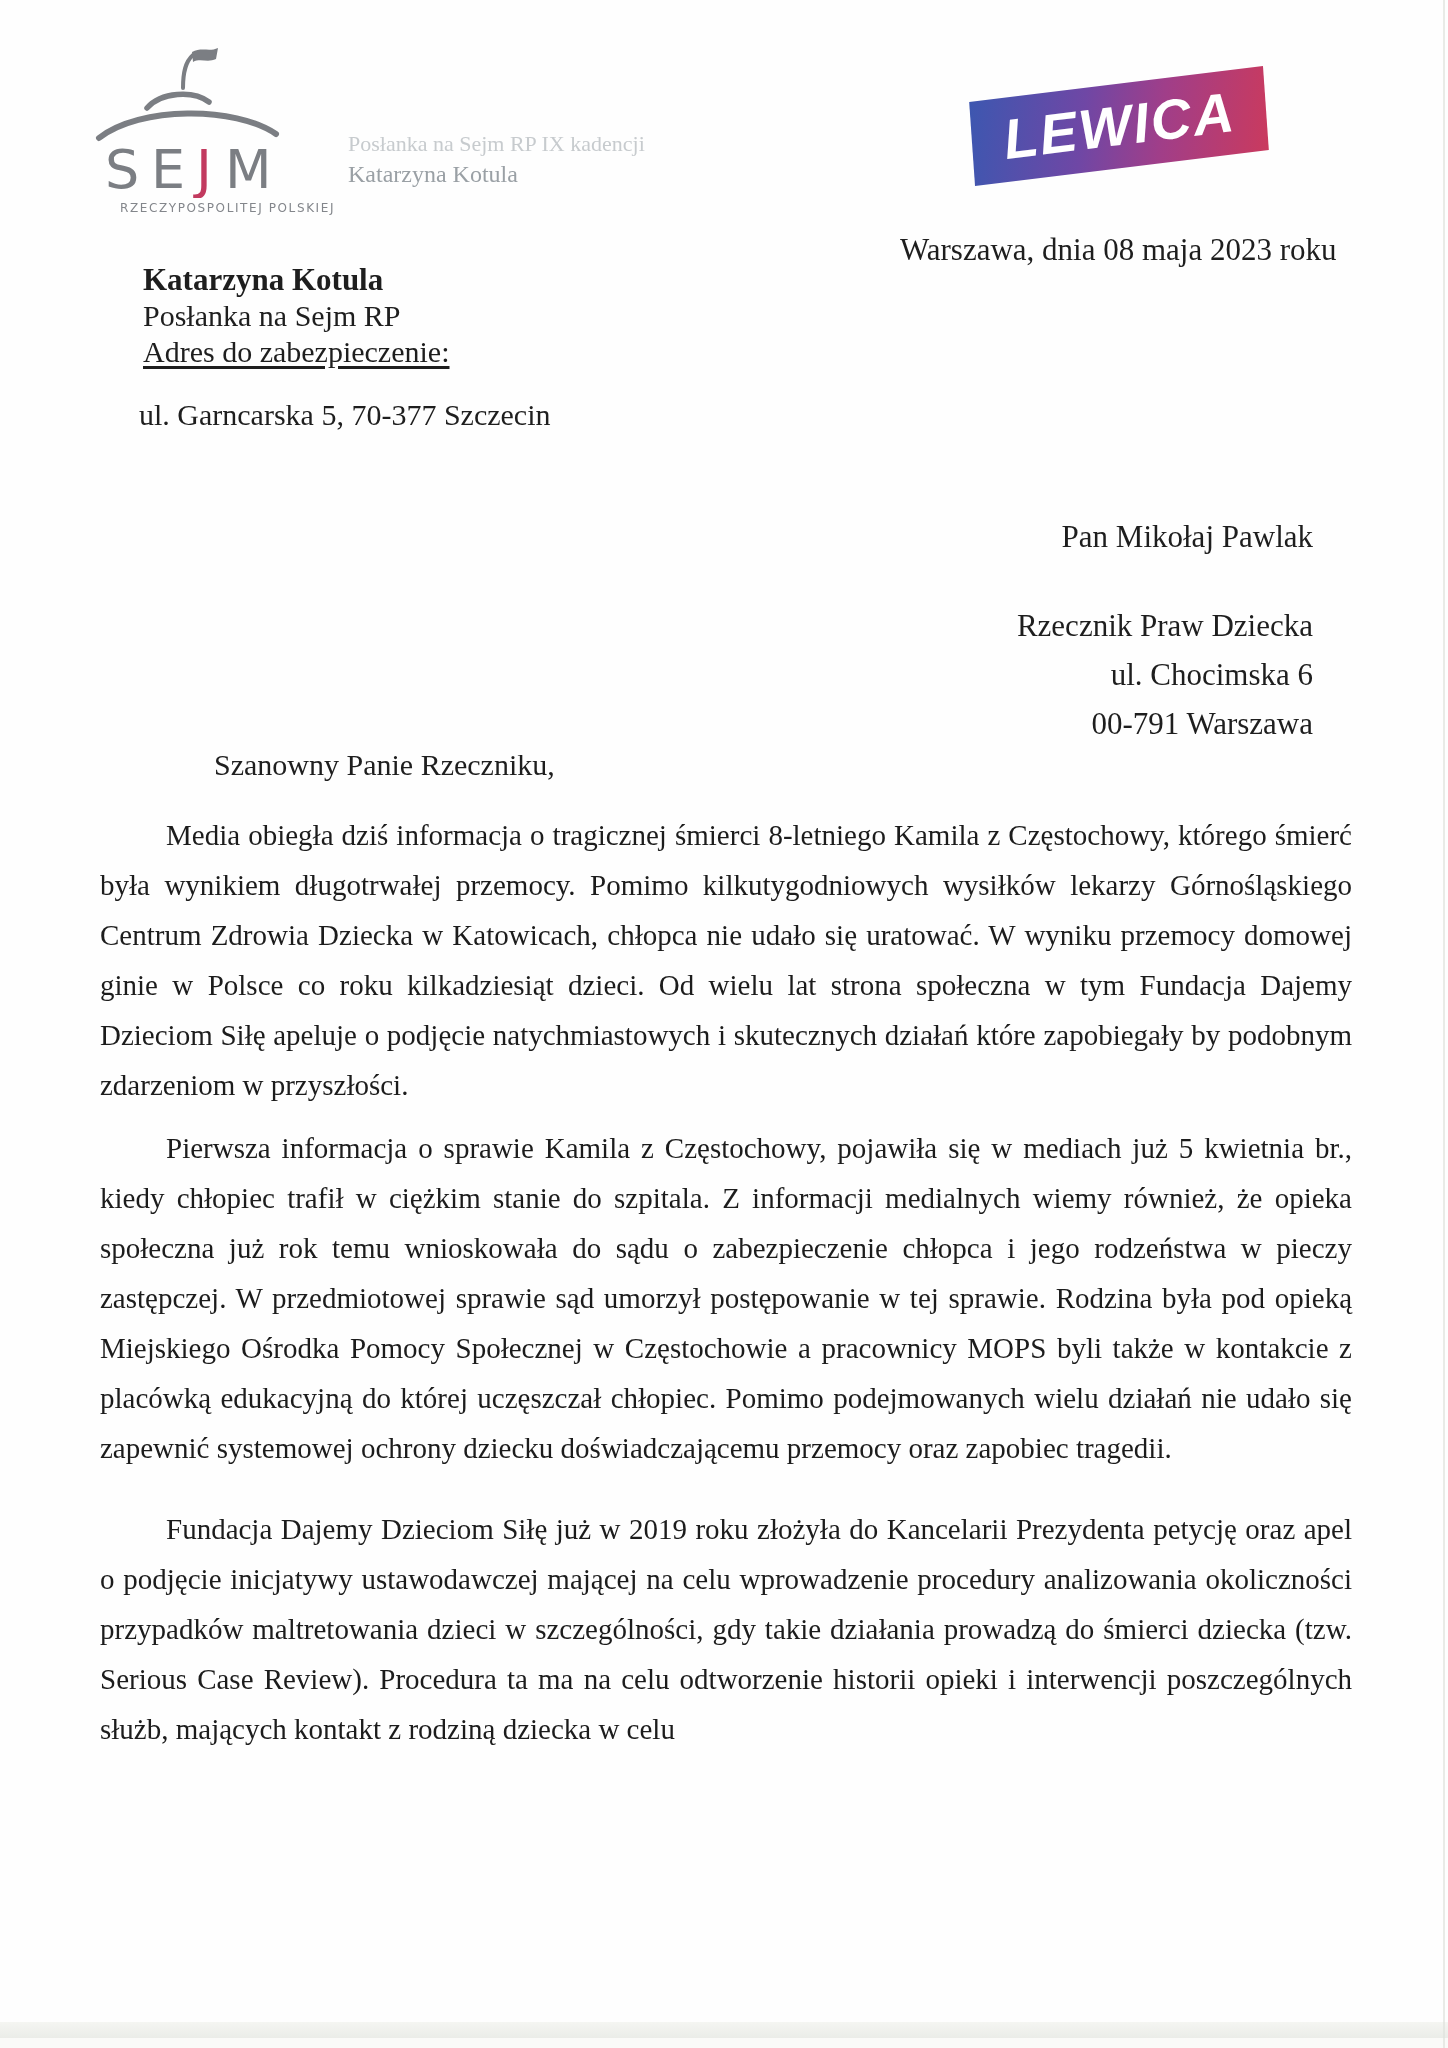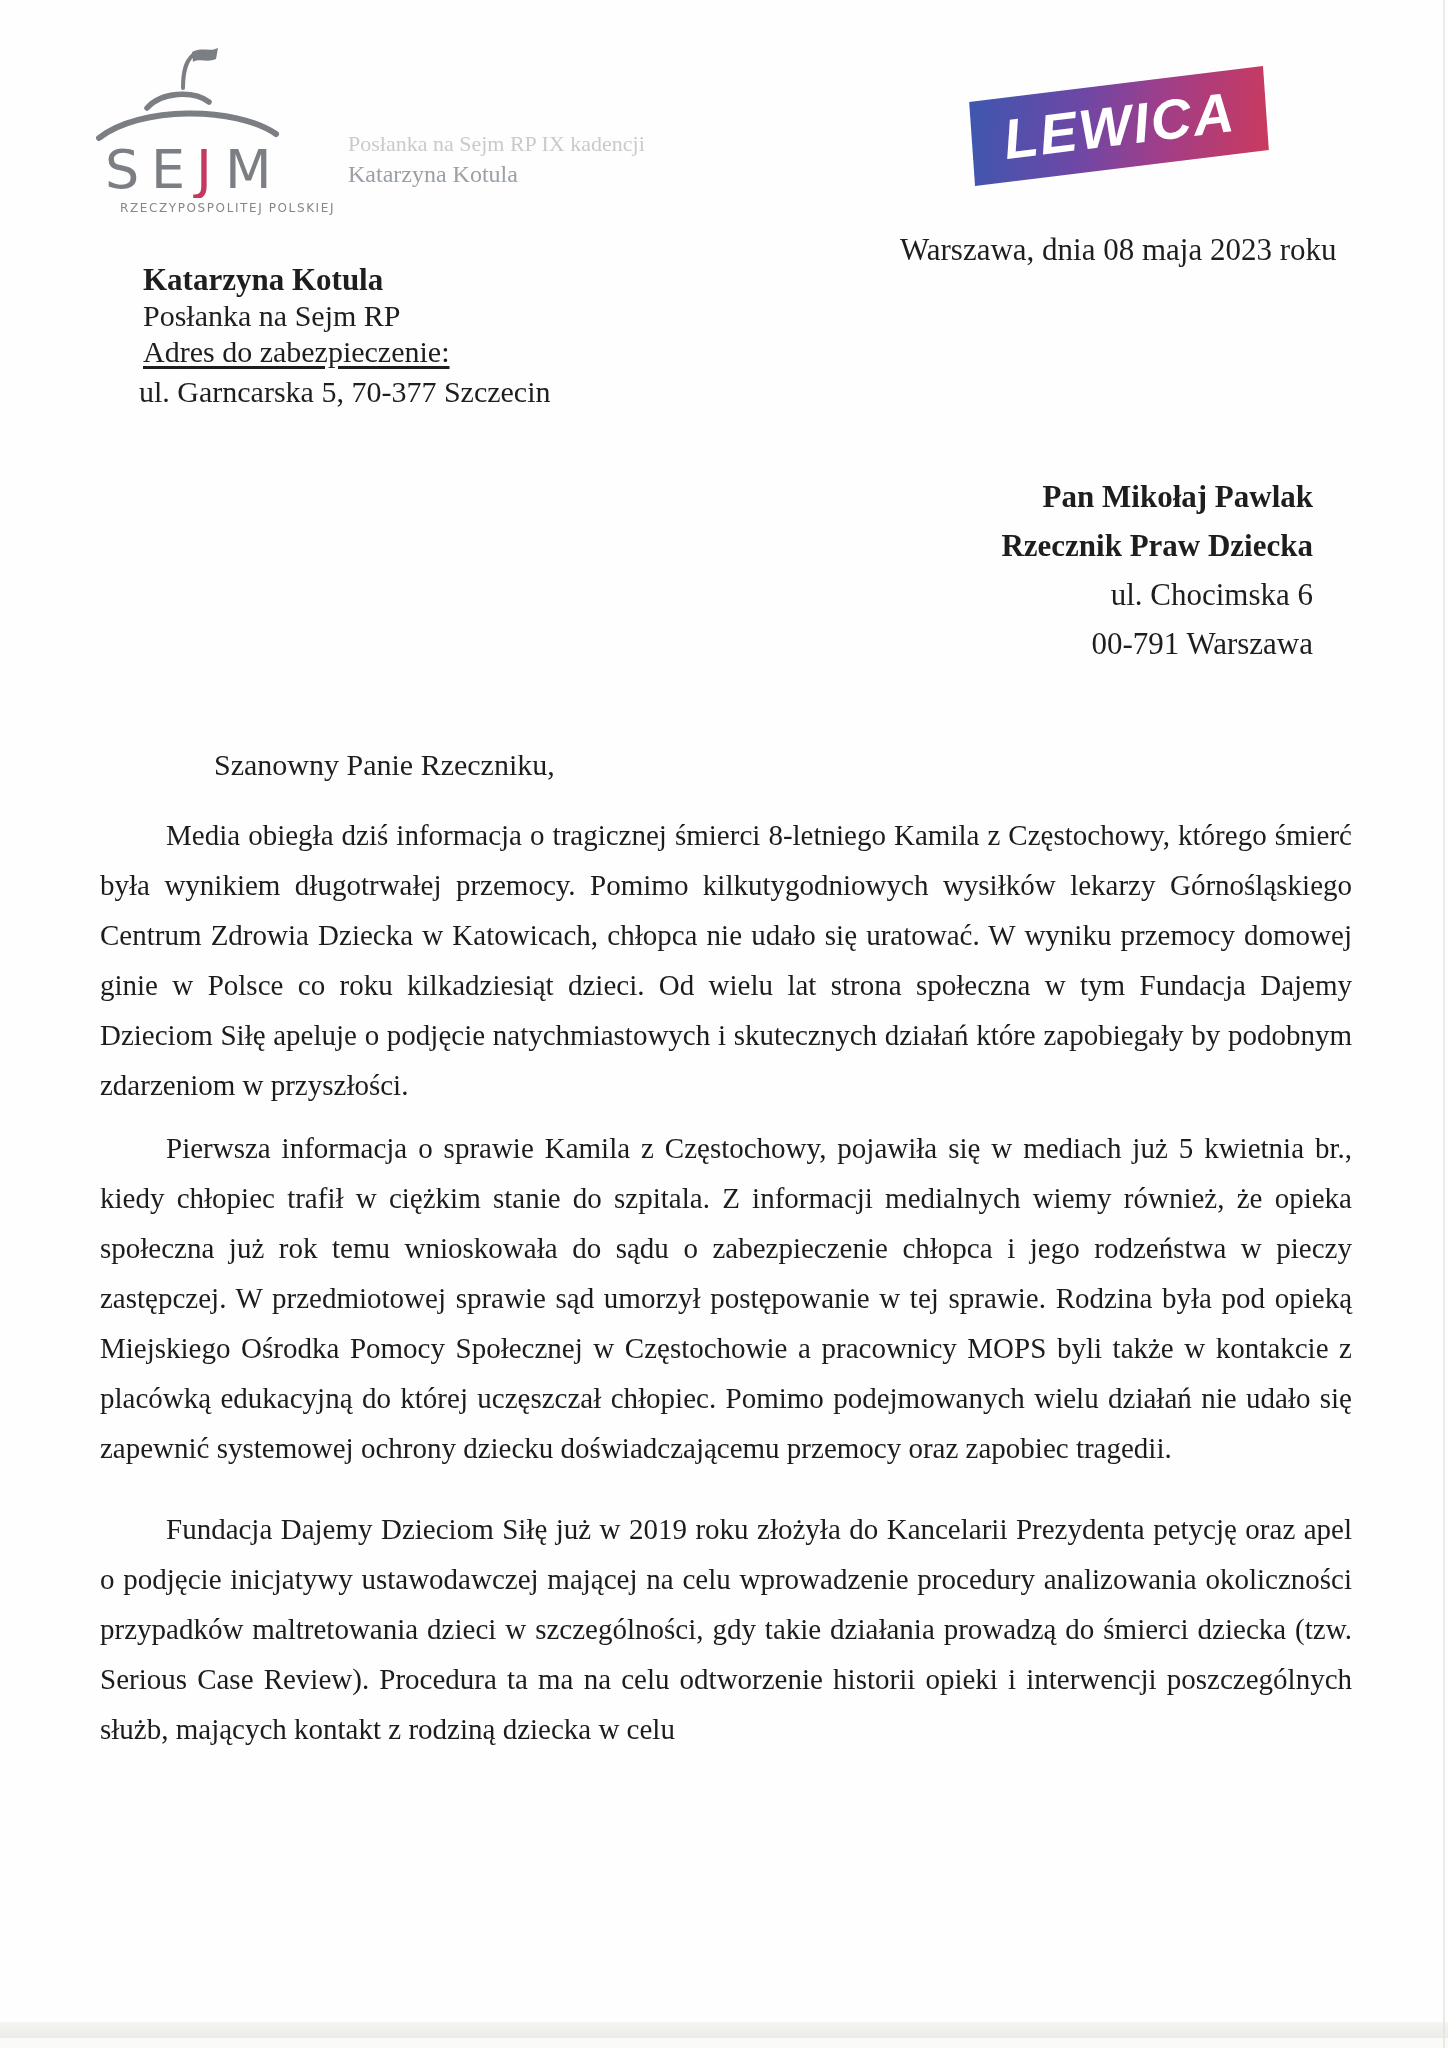--- a/index.html
+++ b/index.html
@@ -52,27 +52,27 @@
     line-height:1;
   }
 
   
   .date-line{position:absolute;left:900px;top:232px;font-size:31px;white-space:nowrap;text-align:right;}
 
   .sender{position:absolute;left:143px;top:262px;font-size:30px;}
   .sender .name{font-weight:bold;font-size:31px;line-height:36px;}
   .sender .role{line-height:36px;}
   .sender .addr-label{line-height:36px;text-decoration:underline;text-underline-offset:4px;}
-  .sender .addr{margin-top:4px;margin-left:-4px;line-height:36px;}
+  .sender .addr{margin-top:27px;margin-left:-4px;line-height:36px;}
 
   .recipient{
     position:absolute;right:135px;top:472px;
     text-align:right;font-size:31px;line-height:49px;
   }
-  .recipient .bold{font-weight:bold;}
+  .recipient .bold{font-weight:normal;margin-top:40px;}
 
   .salutation{position:absolute;left:214px;top:748px;font-size:30px;}
 
   .body-text{position:absolute;left:100px;top:810px;width:1252px;}
   .body-text p{
     margin:0;
     font-size:29px;
     line-height:50px;
     text-align:justify;
     text-indent:66px;

